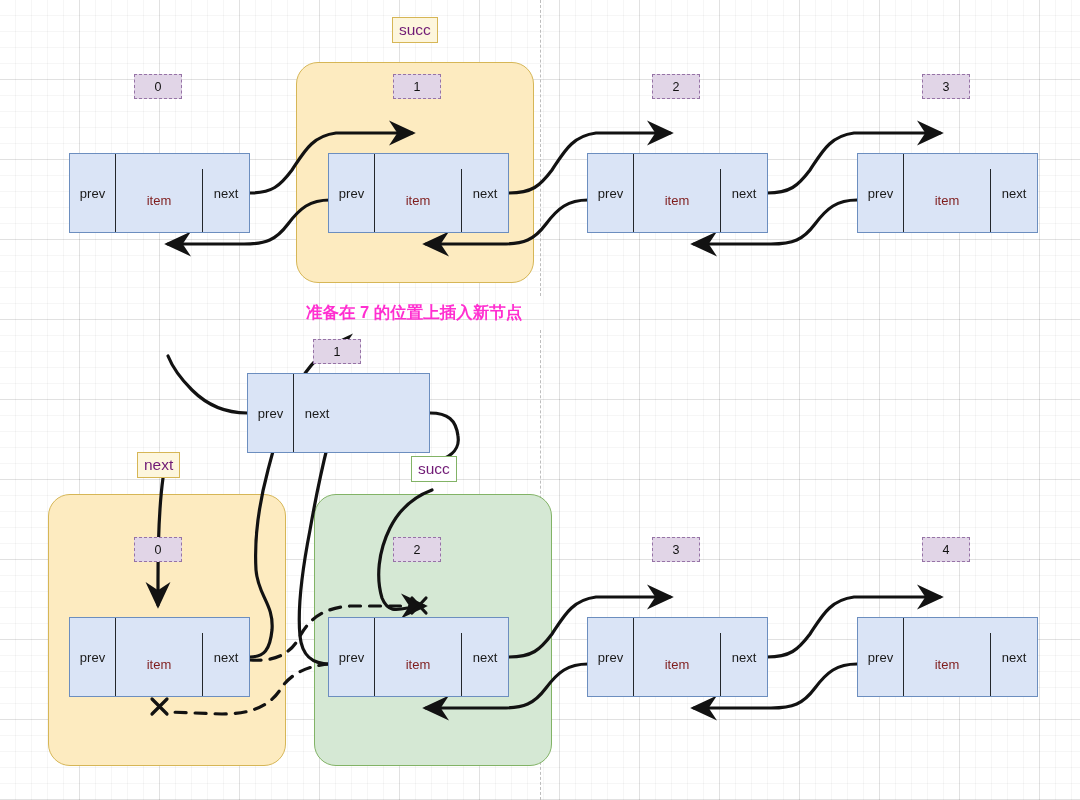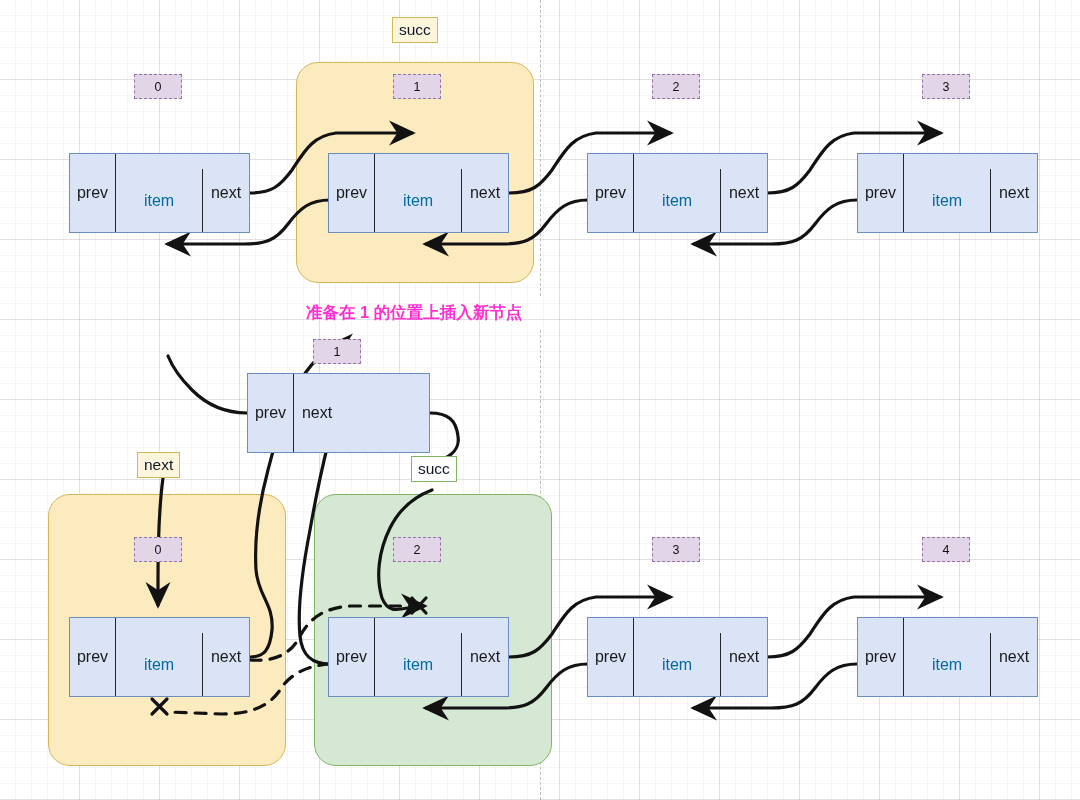--- a/index.html
+++ b/index.html
@@ -32,41 +32,41 @@
   .group.green  { background:#d5e8d4; border:1.5px solid #82b366; }
 
   .node {
     position:absolute;
     display:flex;
     background:#dae4f6;
     border:1.2px solid #6c8ebf;
   }
   .cell {
     display:flex; align-items:center; justify-content:center;
-    font-size:16px; color:#1a1a1a;
+    font-size:13px; color:#1a1a1a;
     border-right:1.4px solid #23272b;
   }
   .cell:last-child { border-right:none; }
-  .cell.mid { color:#0369a1;margin-top:15px; }
+  .cell.mid { color:#7f1d1d;margin-top:15px; }
   .cell.side { width:46px; }
   .cell.mid  { flex:1; }
 
   .idx {
     position:absolute;
     background:#e1d5e7;
     border:1.3px dashed #9673a6;
     color:#111;
     font-size:12.5px;
     display:flex; align-items:center; justify-content:center;
     height:25px;
   }
   .ptr {
     position:absolute;
     font-size:15.5px;
-    color:#0f172a;
+    color:#701a75;
     display:flex; align-items:center; justify-content:center;
     height:26px;
     padding:0 6px;
   }
   .ptr.cream { background:#fdf6dd; border:1.4px solid #d6b656; }
   .ptr.greenb { background:#ffffff; border:1.4px solid #82b366; }
 
   .caption {
     position:absolute;
     color:#ff2fd0;
@@ -174,21 +174,21 @@
 
   <div class="idx" style="left:922px; top:74px; width:48px;">
     <span>3</span>
   </div>
   <div class="node" style="left:857px; top:153px; width:181px; height:80px;">
     <div class="cell side">prev</div>
     <div class="cell mid">item</div>
     <div class="cell side">next</div>
   </div>
 
-  <div class="caption" style="left:306px; top:302px;">准备在 1 的位置上插入新节点</div>
+  <div class="caption" style="left:306px; top:302px;">准备在 7 的位置上插入新节点</div>
 
   <div class="idx" style="left:313px; top:339px; width:48px;">
     <span>1</span>
   </div>
   <div class="node" style="left:247px; top:373px; width:183px; height:80px;">
     <div class="cell side">prev</div>
     <div class="cell side">next</div>
   </div>
 
   <div class="ptr cream" style="left:137px; top:452px;">

